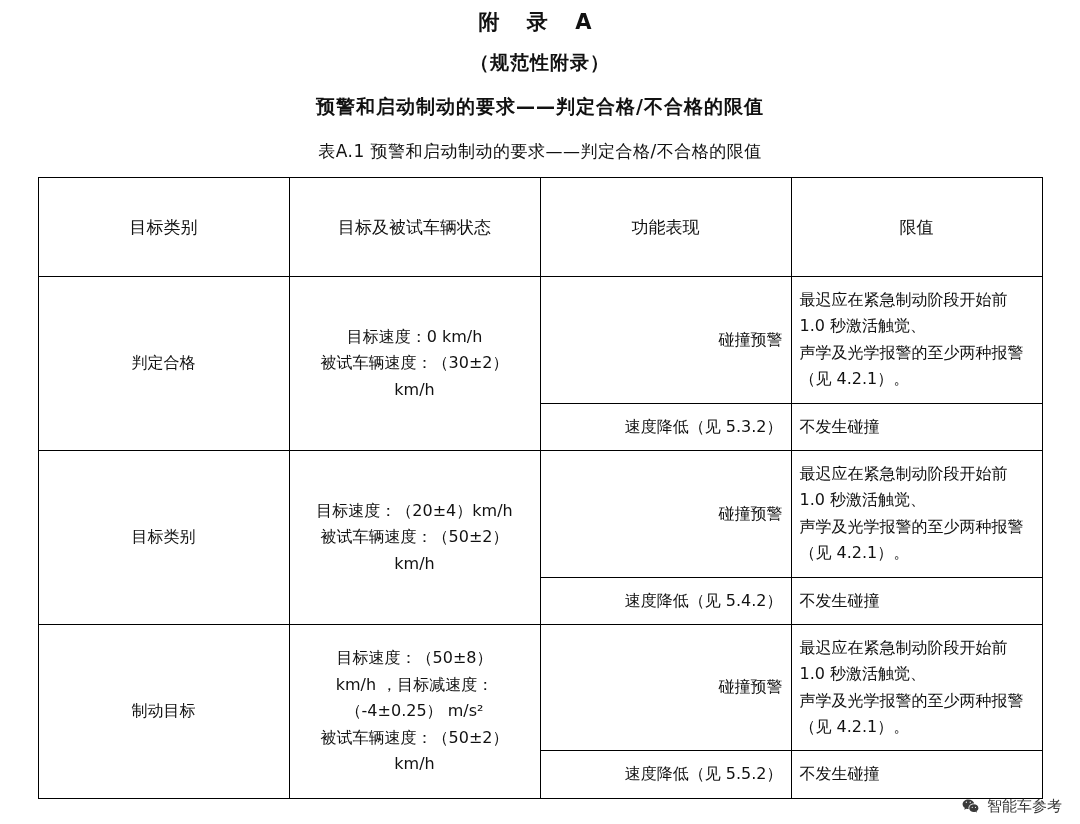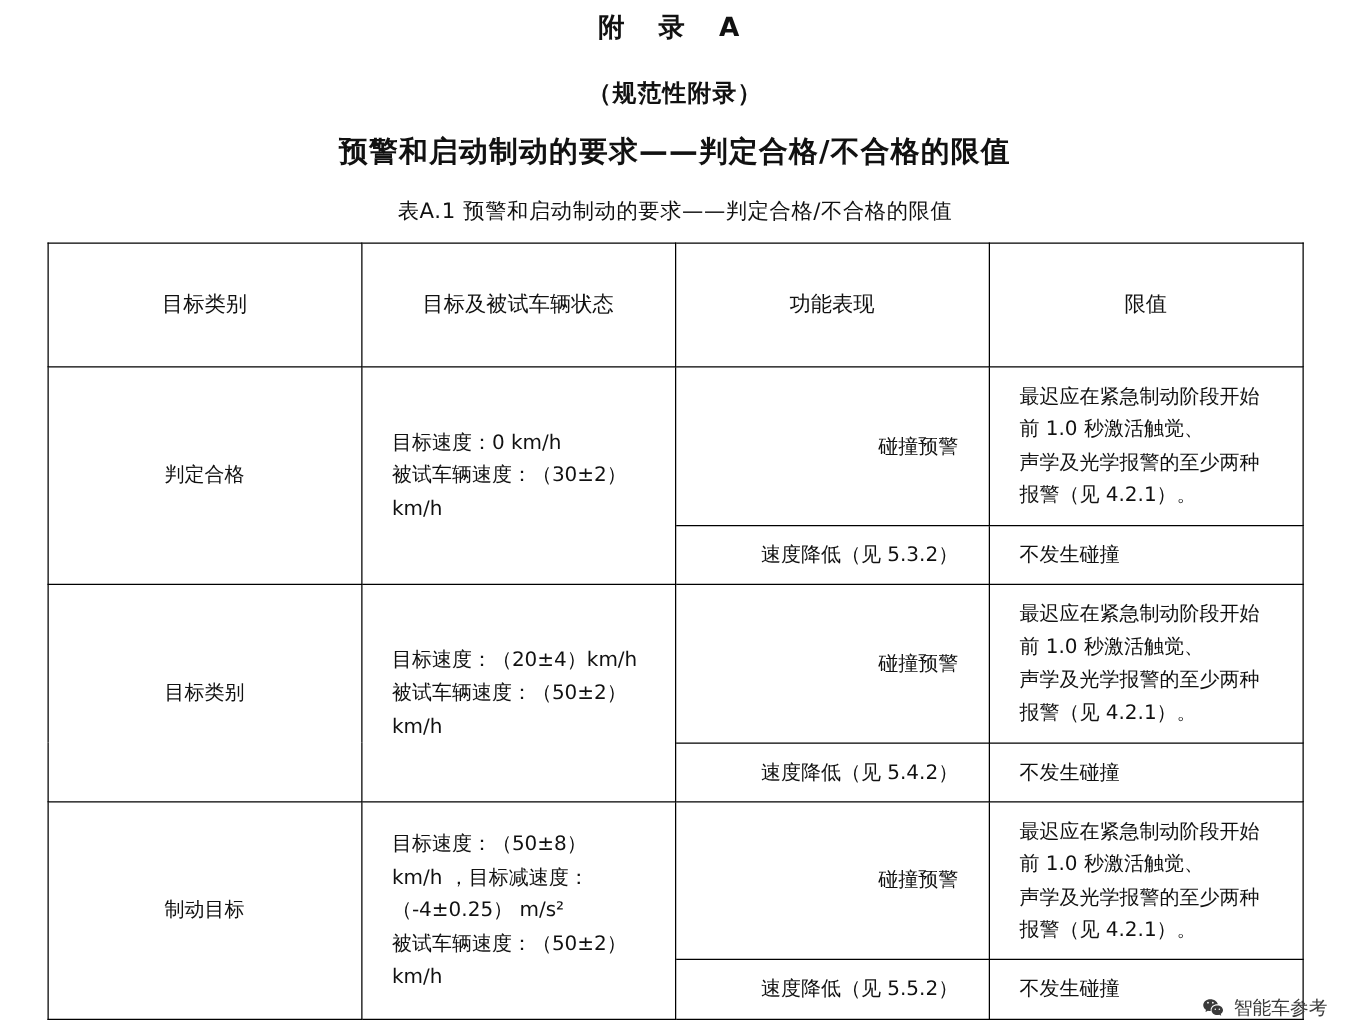--- a/index.html
+++ b/index.html
@@ -25,64 +25,64 @@
     text-align: center;
     font-size: 21px;
     font-weight: bold;
     letter-spacing: 10px;
     margin-top: 8px;
   }
   .appendix-sub {
     text-align: center;
     font-size: 19px;
     font-weight: bold;
-    margin-top: 26px;
+    margin-top: 14px;
     letter-spacing: 1px;
   }
   .appendix-heading {
     text-align: center;
-    font-size: 23px;
+    font-size: 19px;
     font-weight: bold;
     margin-top: 18px;
     letter-spacing: 1px;
   }
   .table-caption {
     text-align: center;
     font-size: 17px;
     margin-top: 20px;
     margin-bottom: 14px;
     letter-spacing: 0.5px;
   }
   table.req {
     border-collapse: collapse;
     margin: 0 auto;
     width: 1005px;
     table-layout: fixed;
   }
   table.req td, table.req th {
     border: 1px solid #000000;
-    padding: 10px 24px;
+    padding: 10px 8px;
     font-size: 16px;
     font-weight: normal;
     vertical-align: middle;
     line-height: 1.65;
   }
   table.req thead td {
     text-align: center;
     height: 78px;
     font-size: 17px;
   }
   td.c-category {
     text-align: center;
     width: 108px;
     font-size: 17px;
   }
   td.c-state {
     width: 240px;
-    text-align: left;
+    text-align: center;
     font-size: 16px;
   }
   td.c-func {
     width: 195px;
     text-align: right;
     font-size: 16px;
   }
   td.c-limit {
     text-align: left;
     font-size: 16px;

